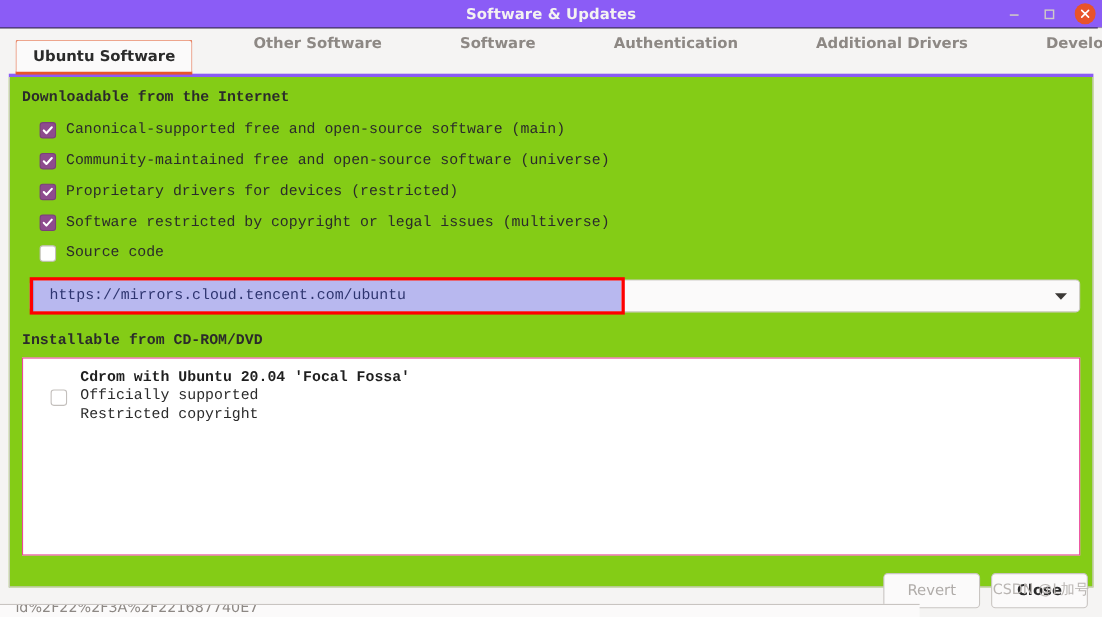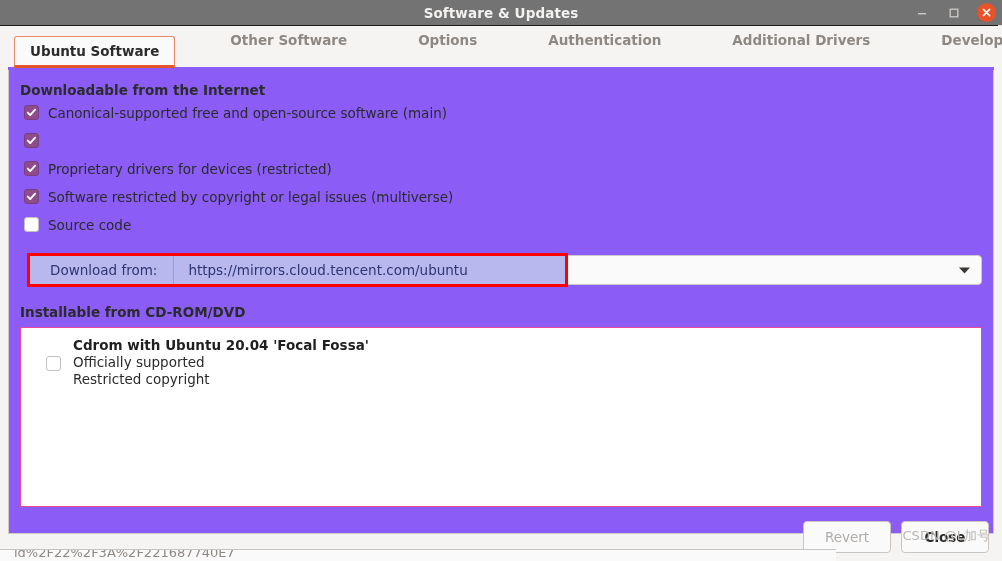--- a/index.html
+++ b/index.html
@@ -13,21 +13,21 @@
     font-family: "DejaVu Sans", sans-serif;
     font-size: 13px;
     color: #2b2b2b;
     overflow: hidden;
     position: relative;
   }
 
   
   .titlebar {
     height: 25px;
-    background: #737373;
+    background: #8b5cf6;
     border-bottom: 1px solid #1d1c1b;
     display: flex;
     align-items: center;
     justify-content: center;
     position: relative;
   }
   .titlebar-title {
     color: #f4f2f1;
     font-size: 13.5px;
     font-weight: bold;
@@ -97,41 +97,42 @@
     color: #2b2b2b;
     background: #fbfafa;
     border: 1px solid #e8886a;
     border-bottom: 3px solid #e8542a;
     border-radius: 3px 3px 0 0;
     padding: 6px 15px 6px 15px;
   }
 
   
   .tabpage {
-    background: #8b5cf6;
+    background: #84cc16;
     border: 1px solid #cfcbc8;
     border-top: none;
     height: 464px;
     box-sizing: border-box;
     padding: 10px 11px 28px 11px;
     position: relative;
+    font-family: Liberation Mono, monospace;
   }
 
   .section-title {
     font-size: 13.5px;
     font-weight: bold;
     color: #2b2b2b;
     margin: 2px 0 7px 0;
   }
 
   
   .check-row {
     display: flex;
-    align-items: flex-start;
-    margin: 0 0 0 4px;
+    align-items: center;
+    margin: 0 0 0 16px;
     height: 28px;
   }
   .cbox {
     width: 15px;
     height: 15px;
     border-radius: 3px;
     box-sizing: border-box;
     margin-right: 9px;
     flex: none;
     display: flex;
@@ -365,21 +366,21 @@
 <div class="window-body">
 
   <div class="tabstrip">
     <div class="tab active">
       <span>Ubuntu Software</span>
     </div>
     <div class="tab">
       <span>Other Software</span>
     </div>
     <div class="tab">
-      <span>Options</span>
+      <span>Software</span>
     </div>
     <div class="tab">
       <span>Authentication</span>
     </div>
     <div class="tab">
       <span>Additional Drivers</span>
     </div>
     <div class="tab">
       <span>Developer Source</span>
     </div>
@@ -400,20 +401,21 @@
       </span>
       <span class="check-label">Canonical-supported free and open-source software (main)</span>
     </div>
 
     <div class="check-row">
       <span class="cbox checked">
         <svg width="11" height="11" viewBox="0 0 11 11" aria-hidden="true">
           <path d="M1.8 5.6 L4.2 8.1 L9.1 2.7" stroke="#ffffff" stroke-width="1.9" fill="none" stroke-linecap="round" stroke-linejoin="round"></path>
         </svg>
       </span>
+      <span class="check-label">Community-maintained free and open-source software (universe)</span>
     </div>
 
     <div class="check-row">
       <span class="cbox checked">
         <svg width="11" height="11" viewBox="0 0 11 11" aria-hidden="true">
           <path d="M1.8 5.6 L4.2 8.1 L9.1 2.7" stroke="#ffffff" stroke-width="1.9" fill="none" stroke-linecap="round" stroke-linejoin="round"></path>
         </svg>
       </span>
       <span class="check-label">Proprietary drivers for devices (restricted)</span>
     </div>
@@ -434,21 +436,20 @@
 
     <div class="download-row-wrap">
       <div class="combo">
         <span class="combo-arrow">
           <svg width="13" height="9" viewBox="0 0 13 9" aria-hidden="true">
             <path d="M1 1.5 L6.5 7.5 L12 1.5 Z" fill="#3b3835"></path>
           </svg>
         </span>
       </div>
       <div class="sel-band">
-        <span class="sel-label">Download from:</span>
         <span class="sel-divider"></span>
         <span class="sel-url">https://mirrors.cloud.tencent.com/ubuntu</span>
       </div>
       <div class="highlight-box"></div>
     </div>
 
     <div class="cdrom-title">Installable from CD-ROM/DVD</div>
     <div class="cdrom-box">
       <div class="cdrom-item">
         <span class="cdrom-check"></span>

